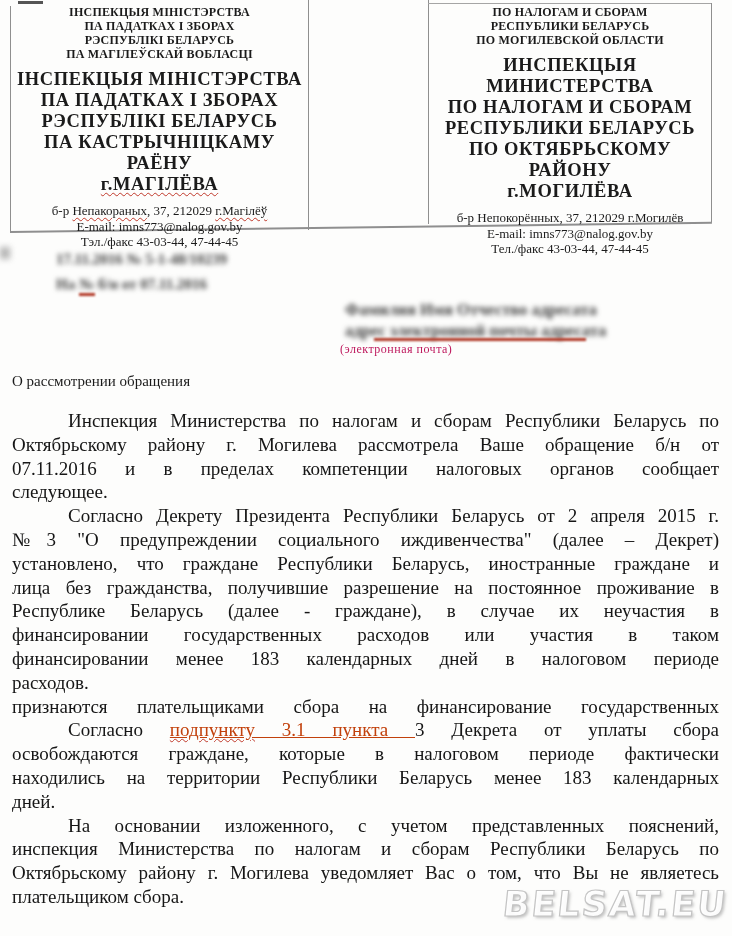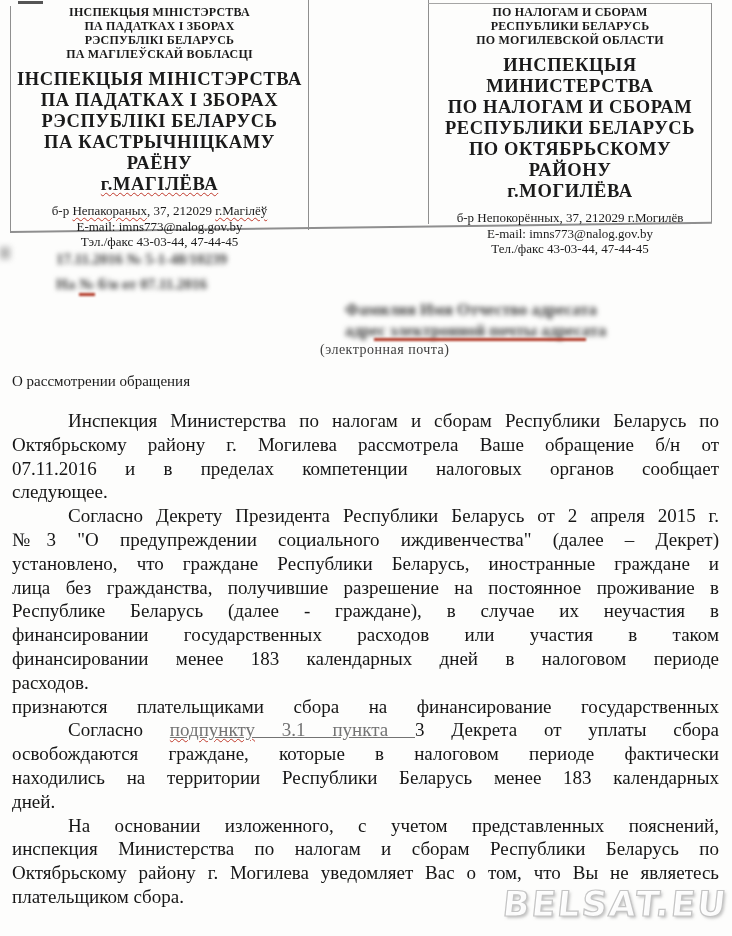--- a/index.html
+++ b/index.html
@@ -34,32 +34,32 @@
     text-decoration-color:#c0392b;
     text-decoration-thickness:1px;
     text-underline-offset:2px;
   }
   
   .blurred{position:absolute;color:#3e3e3e;font-weight:bold;white-space:nowrap;}
   #ref-block{left:56px;top:247px;font-size:15px;line-height:25px;filter:blur(2.4px);}
   #ref-redmark{position:absolute;left:79px;top:293px;width:16px;height:3px;background:#b23a28;filter:blur(1px);}
   #addr-block{left:345px;top:299px;font-size:16.5px;line-height:21px;filter:blur(2.6px);}
   #addr-redline{position:absolute;left:374px;top:338px;width:212px;height:2.5px;background:#b23a28;filter:blur(1.3px);}
-  #addr-caption{position:absolute;left:320px;top:342px;font-size:14px;letter-spacing:0.5px;color:#404040;filter:blur(0.6px);}
+  #addr-caption{position:absolute;left:340px;top:342px;font-size:12px;letter-spacing:0.5px;color:#be185d;filter:blur(0.6px);}
   
   #subject{position:absolute;left:12px;top:373px;font-size:15px;filter:blur(0.25px);}
   #body{
     position:absolute;left:12px;top:409px;width:707px;
     font-size:19px;line-height:23.8px;color:#161616;
     filter:blur(0.25px);
   }
   .bl{text-align:justify;text-align-last:justify;}
   .bl.last{text-align-last:auto;}
   .bl.ind{text-indent:56px;}
-  a.doc-link{color:#737373;text-decoration:underline;cursor:pointer;}
+  a.doc-link{color:#c2410c;text-decoration:underline;cursor:pointer;}
   
   #watermark{
     position:absolute;right:4px;top:884px;
     font-family:"DejaVu Sans","Liberation Sans",sans-serif;
     font-weight:800;font-size:35px;letter-spacing:2px;
     color:rgba(255,255,255,0.93);
     -webkit-text-stroke:1.2px #c4c4c4;
     text-shadow:2px 2px 3px rgba(140,140,140,0.5);
     transform:skewX(-6deg);
   }

